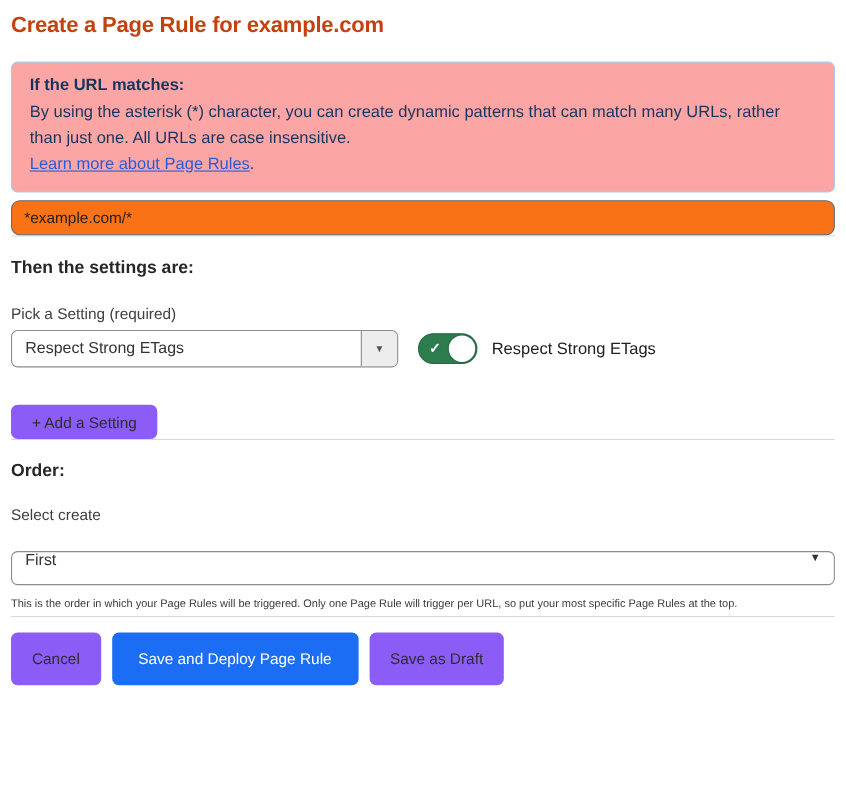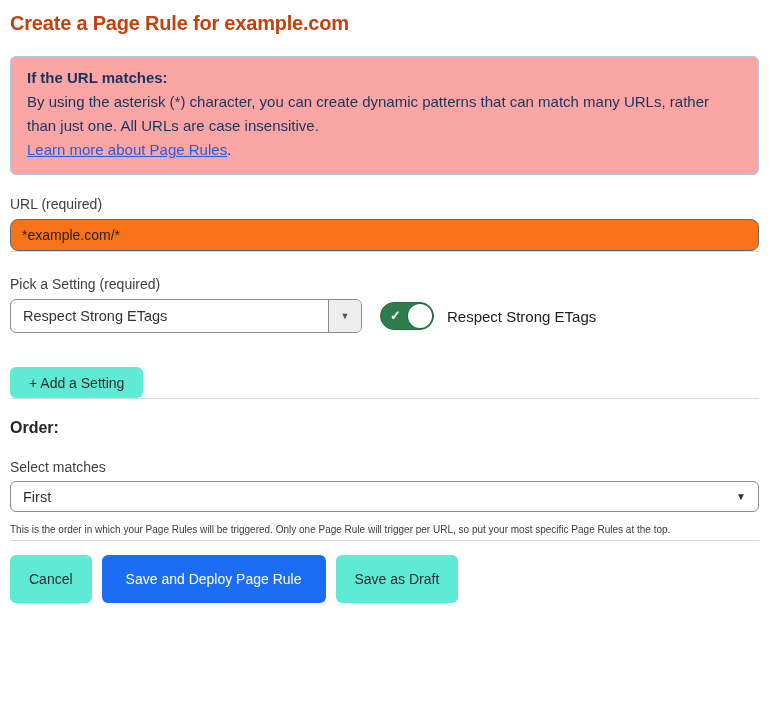--- a/index.html
+++ b/index.html
@@ -152,43 +152,43 @@
   .btn {
     font-family: inherit;
     font-size: 14px;
     height: 48px;
     border: none;
     border-radius: 6px;
     cursor: pointer;
     padding: 0 19px;
   }
   .btn.secondary {
-    background: #5eead4;
+    background: #8b5cf6;
     color: #2e2e2e;
   }
   .btn.primary {
     background: #1b6ef3;
     color: #ffffff;
     padding: 0 24px;
   }
   .add-btn {
     margin-top: 34px;
     height: 31px;
     font-size: 14px;
   }
 
   .order-select {
-    margin-top: 6px;
+    margin-top: 25px;
     width: 100%;
     height: 31px;
     background: #ffffff;
     border: 1px solid #8c8c8c;
     border-radius: 6px;
     display: flex;
-    align-items: center;
+    align-items: flex-start;
     justify-content: space-between;
     padding: 0 12px;
     font-size: 14.5px;
     color: #333;
     cursor: pointer;
   }
   .order-arrow { font-size: 10px; color: #333; }
 
   .help-text {
     margin: 7px 0 0 0;
@@ -210,45 +210,45 @@
 <div class="page">
 
   <h1 class="page-title">Create a Page Rule for example.com</h1>
 
   <div class="info-box">
     <div class="info-heading">If the URL matches:</div>
     <div class="info-body">By using the asterisk (*) character, you can create dynamic patterns that can match many URLs, rather than just one. All URLs are case insensitive.</div>
     <div class="info-link-line"><a>Learn more about Page Rules</a><span class="period">.</span></div>
   </div>
 
-  <label class="field-label url-label">URL (required)</label>
   <input class="url-input" type="text" value="*example.com/*" style="">
 
   <hr class="divider divider-1">
 
+  <h2 class="section-heading">Then the settings are:</h2>
   <label class="field-label pick-label">Pick a Setting (required)</label>
 
   <div class="setting-row">
     <div class="setting-select">
       <span class="setting-select-value">Respect Strong ETags</span>
       <span class="setting-select-arrow">▼</span>
     </div>
     <div class="toggle">
       <span class="toggle-check">✓</span>
       <span class="toggle-knob"></span>
     </div>
     <span class="toggle-label">Respect Strong ETags</span>
   </div>
 
   <button class="btn secondary add-btn">+ Add a Setting</button>
 
   <hr class="divider divider-2">
 
   <h2 class="section-heading">Order:</h2>
-  <label class="field-label order-label">Select matches</label>
+  <label class="field-label order-label">Select create</label>
 
   <div class="order-select">
     <span>First</span>
     <span class="order-arrow">▼</span>
   </div>
 
   <p class="help-text">This is the order in which your Page Rules will be triggered. Only one Page Rule will trigger per URL, so put your most specific Page Rules at the top.</p>
 
   <hr class="divider divider-3">
 

